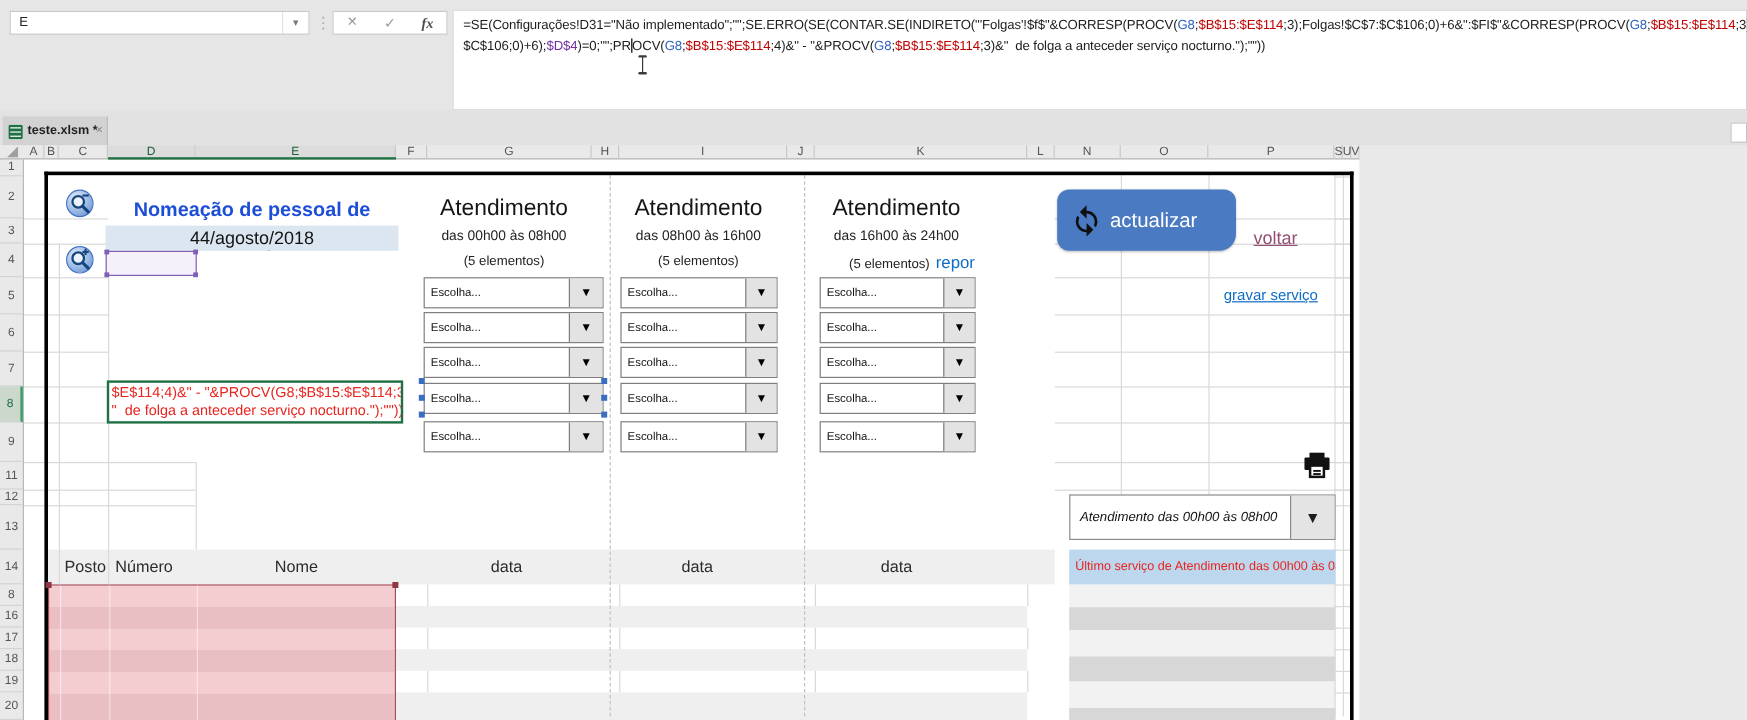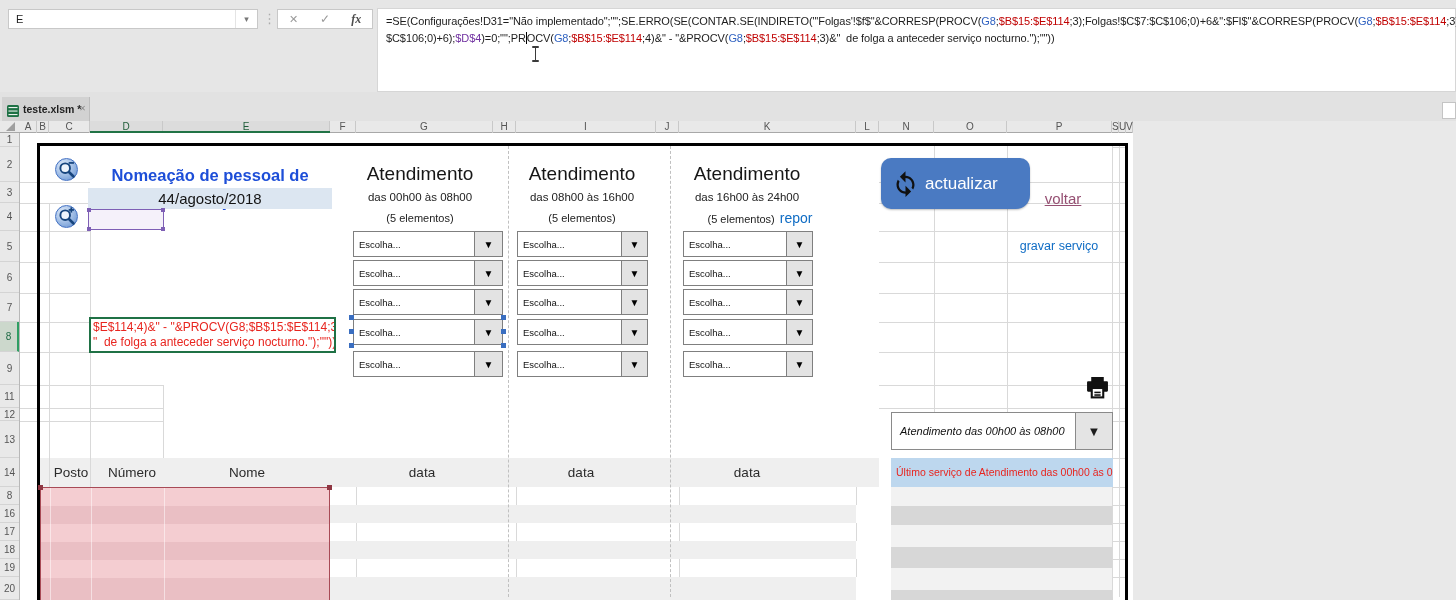--- a/index.html
+++ b/index.html
@@ -64,21 +64,21 @@
   .gelem { position:absolute; top:210px; height:17px; width:160px; font-size:11px; line-height:17px; text-align:center; color:#222; display:flex; align-items:baseline; justify-content:center; gap:5px; }
   .repor { font-size:14px; color:var(--link); cursor:pointer; }
   .dd { position:absolute; background:#fff; border:1px solid #7f7f7f; }
   .ddtext { position:absolute; left:5px; top:0; bottom:0; font-size:9.5px; color:#111; display:flex; align-items:center; }
   .ddbtn { position:absolute; right:0; top:0; bottom:0; background:#e3e3e3; border-left:1px solid #7f7f7f; text-align:center; color:#000; display:flex; align-items:center; justify-content:center; font-size:10px; }
   .bhandle { position:absolute; width:5px; height:5px; background:#3a6ec0; z-index:6; }
   .refresh-btn { position:absolute; left:881px; top:158px; width:149px; height:51px; background:var(--accent); border-radius:10px 10px 14px 10px; box-shadow:0 1px 2px rgba(0,0,0,.25); cursor:pointer; }
   .refresh-btn .txt { position:absolute; left:44px; top:0; height:59px; line-height:51px; color:#fff; font-size:17px; }
   .refresh-btn svg { position:absolute; left:11px; top:12px; }
   .link-voltar { position:absolute; left:1028px; top:189px; width:70px; height:20px; font-size:15px; line-height:20px; text-align:center; color:var(--visited); text-decoration:underline; cursor:pointer; }
-  .link-gravar { position:absolute; left:1013px; top:238px; width:92px; height:16px; font-size:12.5px; line-height:16px; text-align:center; color:var(--link); cursor:pointer; }
+  .link-gravar { position:absolute; left:1013px; top:238px; width:92px; height:16px; font-size:12.5px; line-height:16px; text-align:center; color:var(--link); text-decoration:underline; cursor:pointer; }
   .printer { position:absolute; left:1084px; top:377px; width:27px; height:23px; cursor:pointer; }
   .selector { position:absolute; left:891px; top:412px; width:222px; height:38px; background:#fff; border:1px solid #8a8a8a; }
   .selector .val { position:absolute; left:8px; top:0; height:36px; line-height:36px; font-size:11px; color:#111; white-space:nowrap;font-style:italic; }
   .selector .btn { position:absolute; right:0; top:0; width:37px; height:36px; background:#e4e4e4; border-left:1px solid #8a8a8a; display:flex; align-items:center; justify-content:center; font-size:13px; }
   .bluecell { position:absolute; left:891px; top:458px; width:222px; height:29px; background:#bdd7ee; }
   .bluecell span { display:block; padding-left:5px; font-size:10.5px; line-height:29px; color:var(--alert); white-space:nowrap; overflow:hidden; }
   .band { position:absolute; }
   .hdrband { position:absolute; left:40px; top:458px; width:839px; height:29px; background:#efefef; }
   .thead { position:absolute; top:458px; height:29px; width:110px; margin-left:-55px; line-height:29px; text-align:center; font-size:13.5px; color:#2b2b2b; }
   .pink { position:absolute; left:40px; top:487px; width:290px; height:113px;
@@ -394,20 +394,20 @@
     </div>
     <div class="selector">
       <span class="val">Atendimento das 00h00 às 08h00</span>
       <span class="btn">▼</span>
     </div>
     <div class="bluecell">
       <span>Último serviço de Atendimento das 00h00 às 08h00</span>
     </div>
 
     <div class="thead" style="left:71px">Posto</div>
-    <div class="thead" style="left:132px">Número</div>
+    <div class="thead" style="left:120px">Número</div>
     <div class="thead" style="left:247px">Nome</div>
     <div class="thead" style="left:422px">data</div>
     <div class="thead" style="left:581px">data</div>
     <div class="thead" style="left:747px">data</div>
   </div>
 
 </div>
 
 </body></html>

